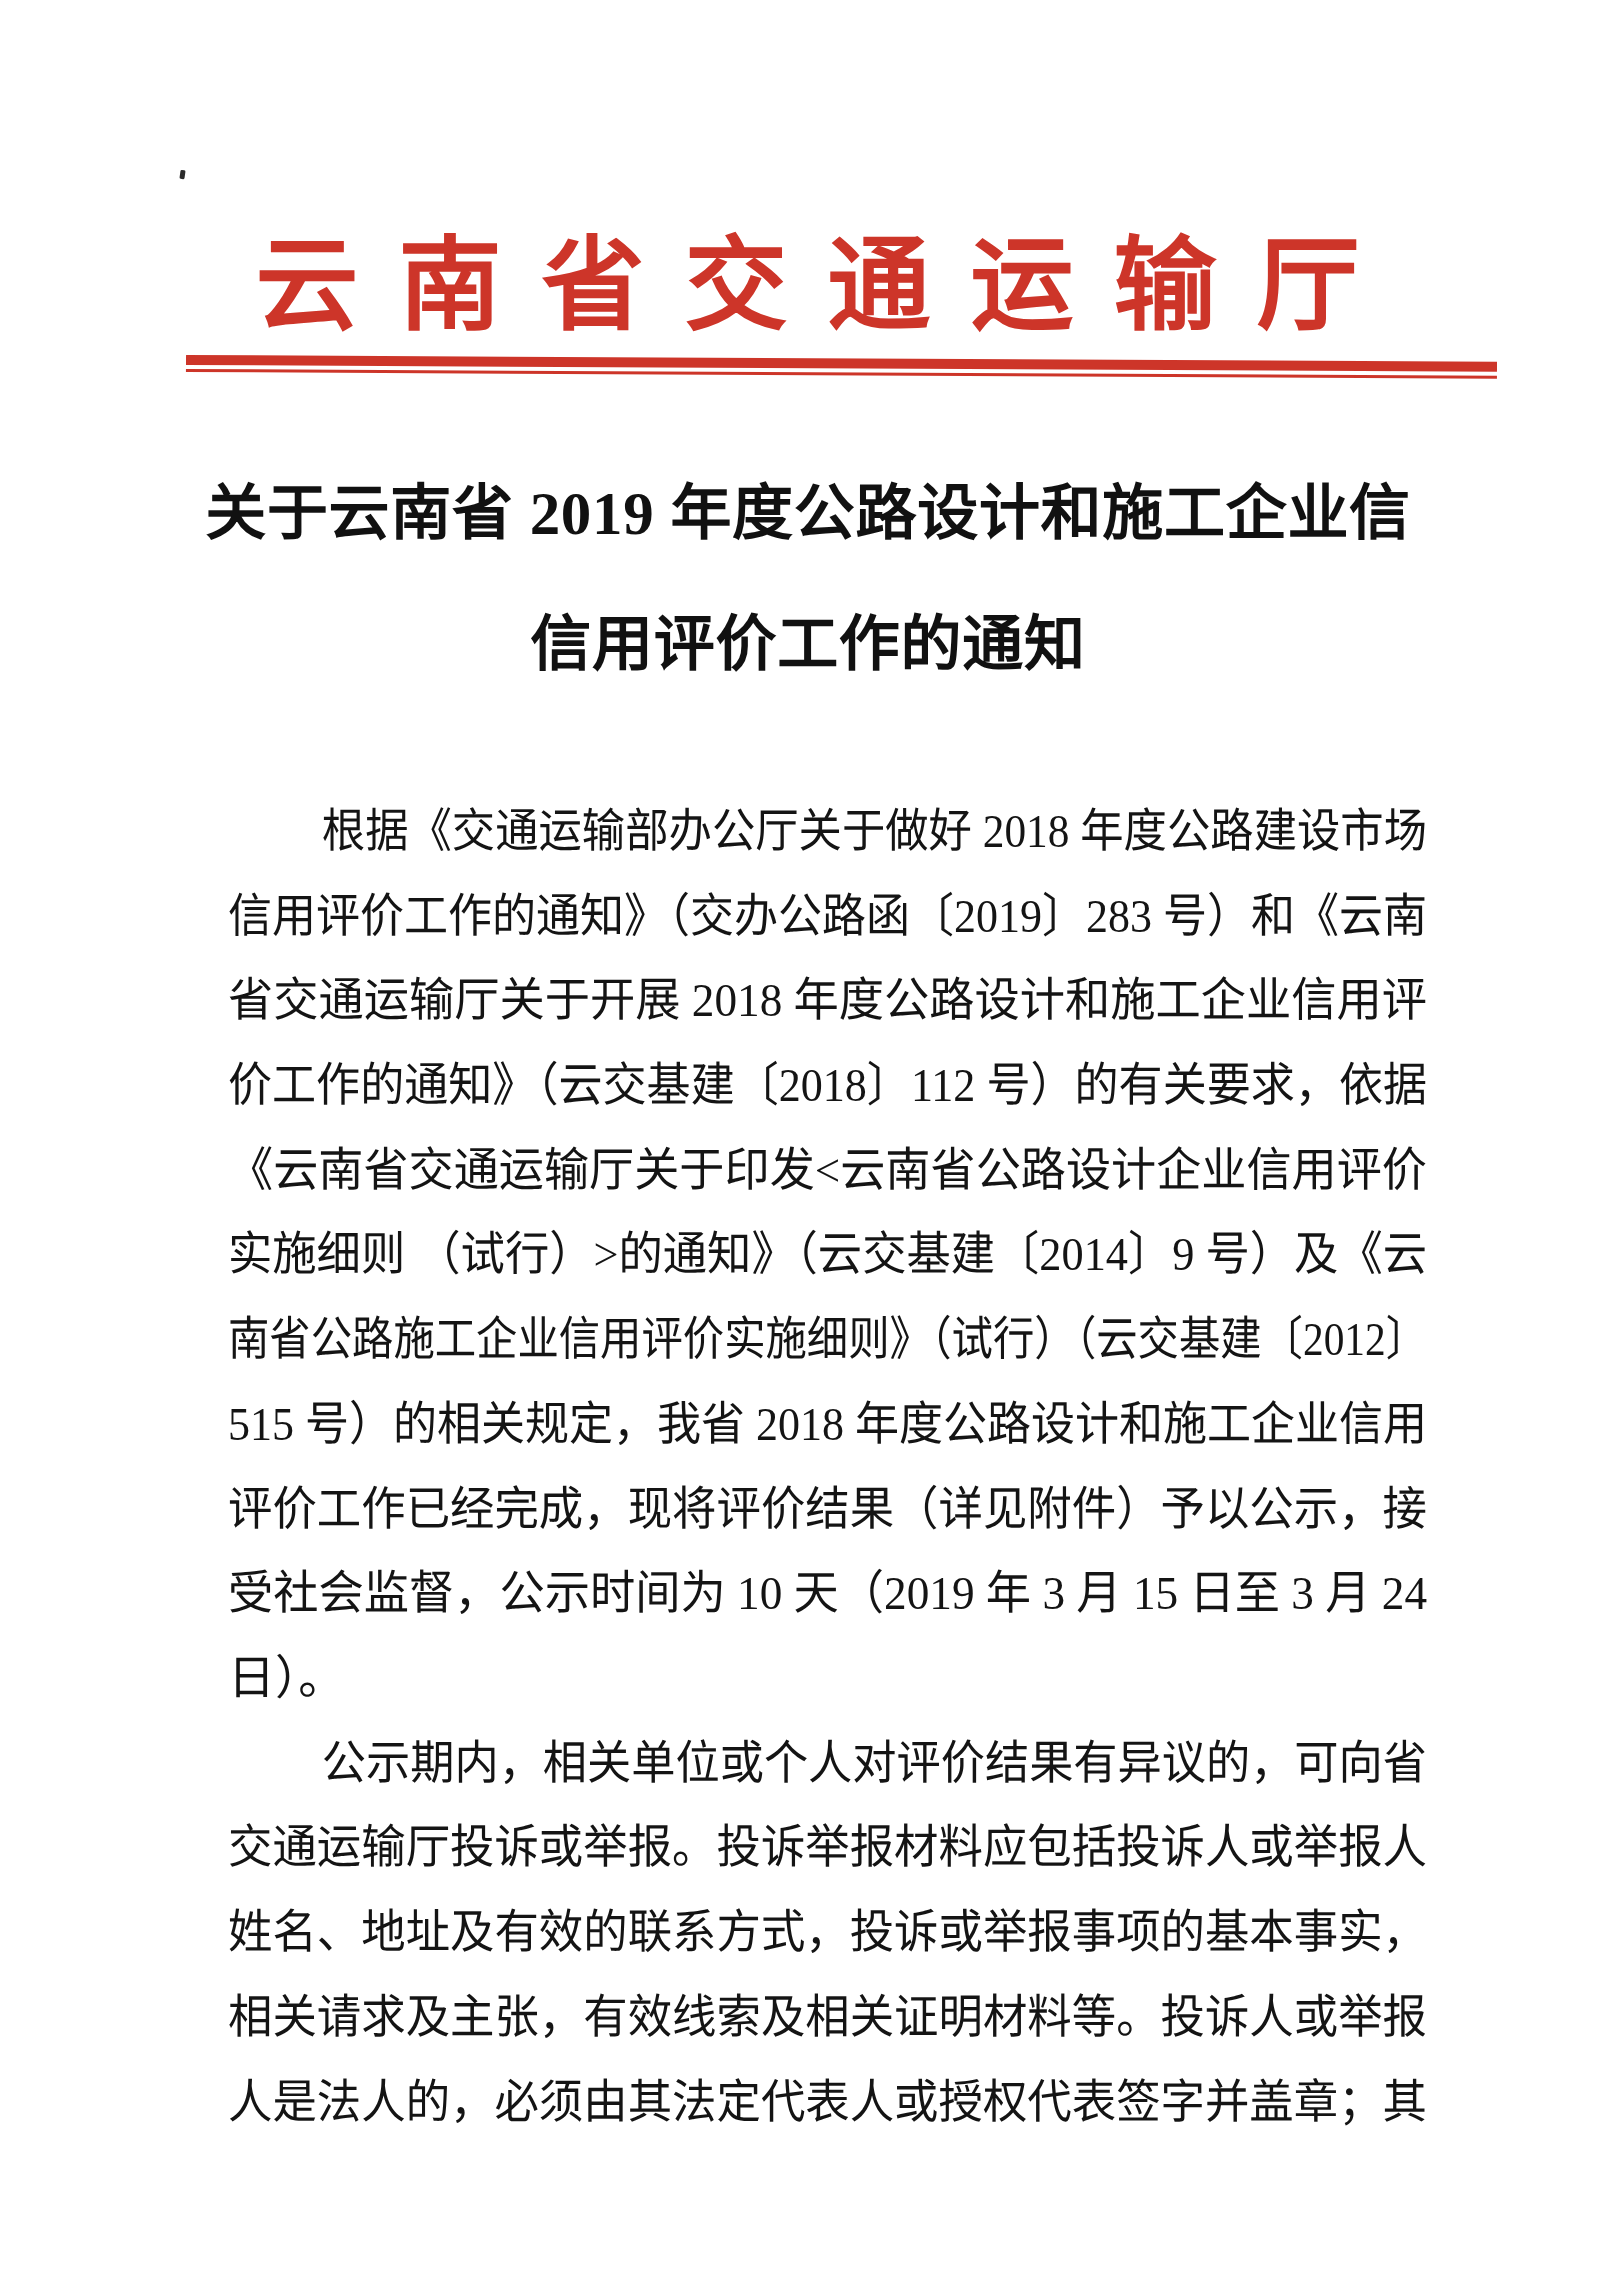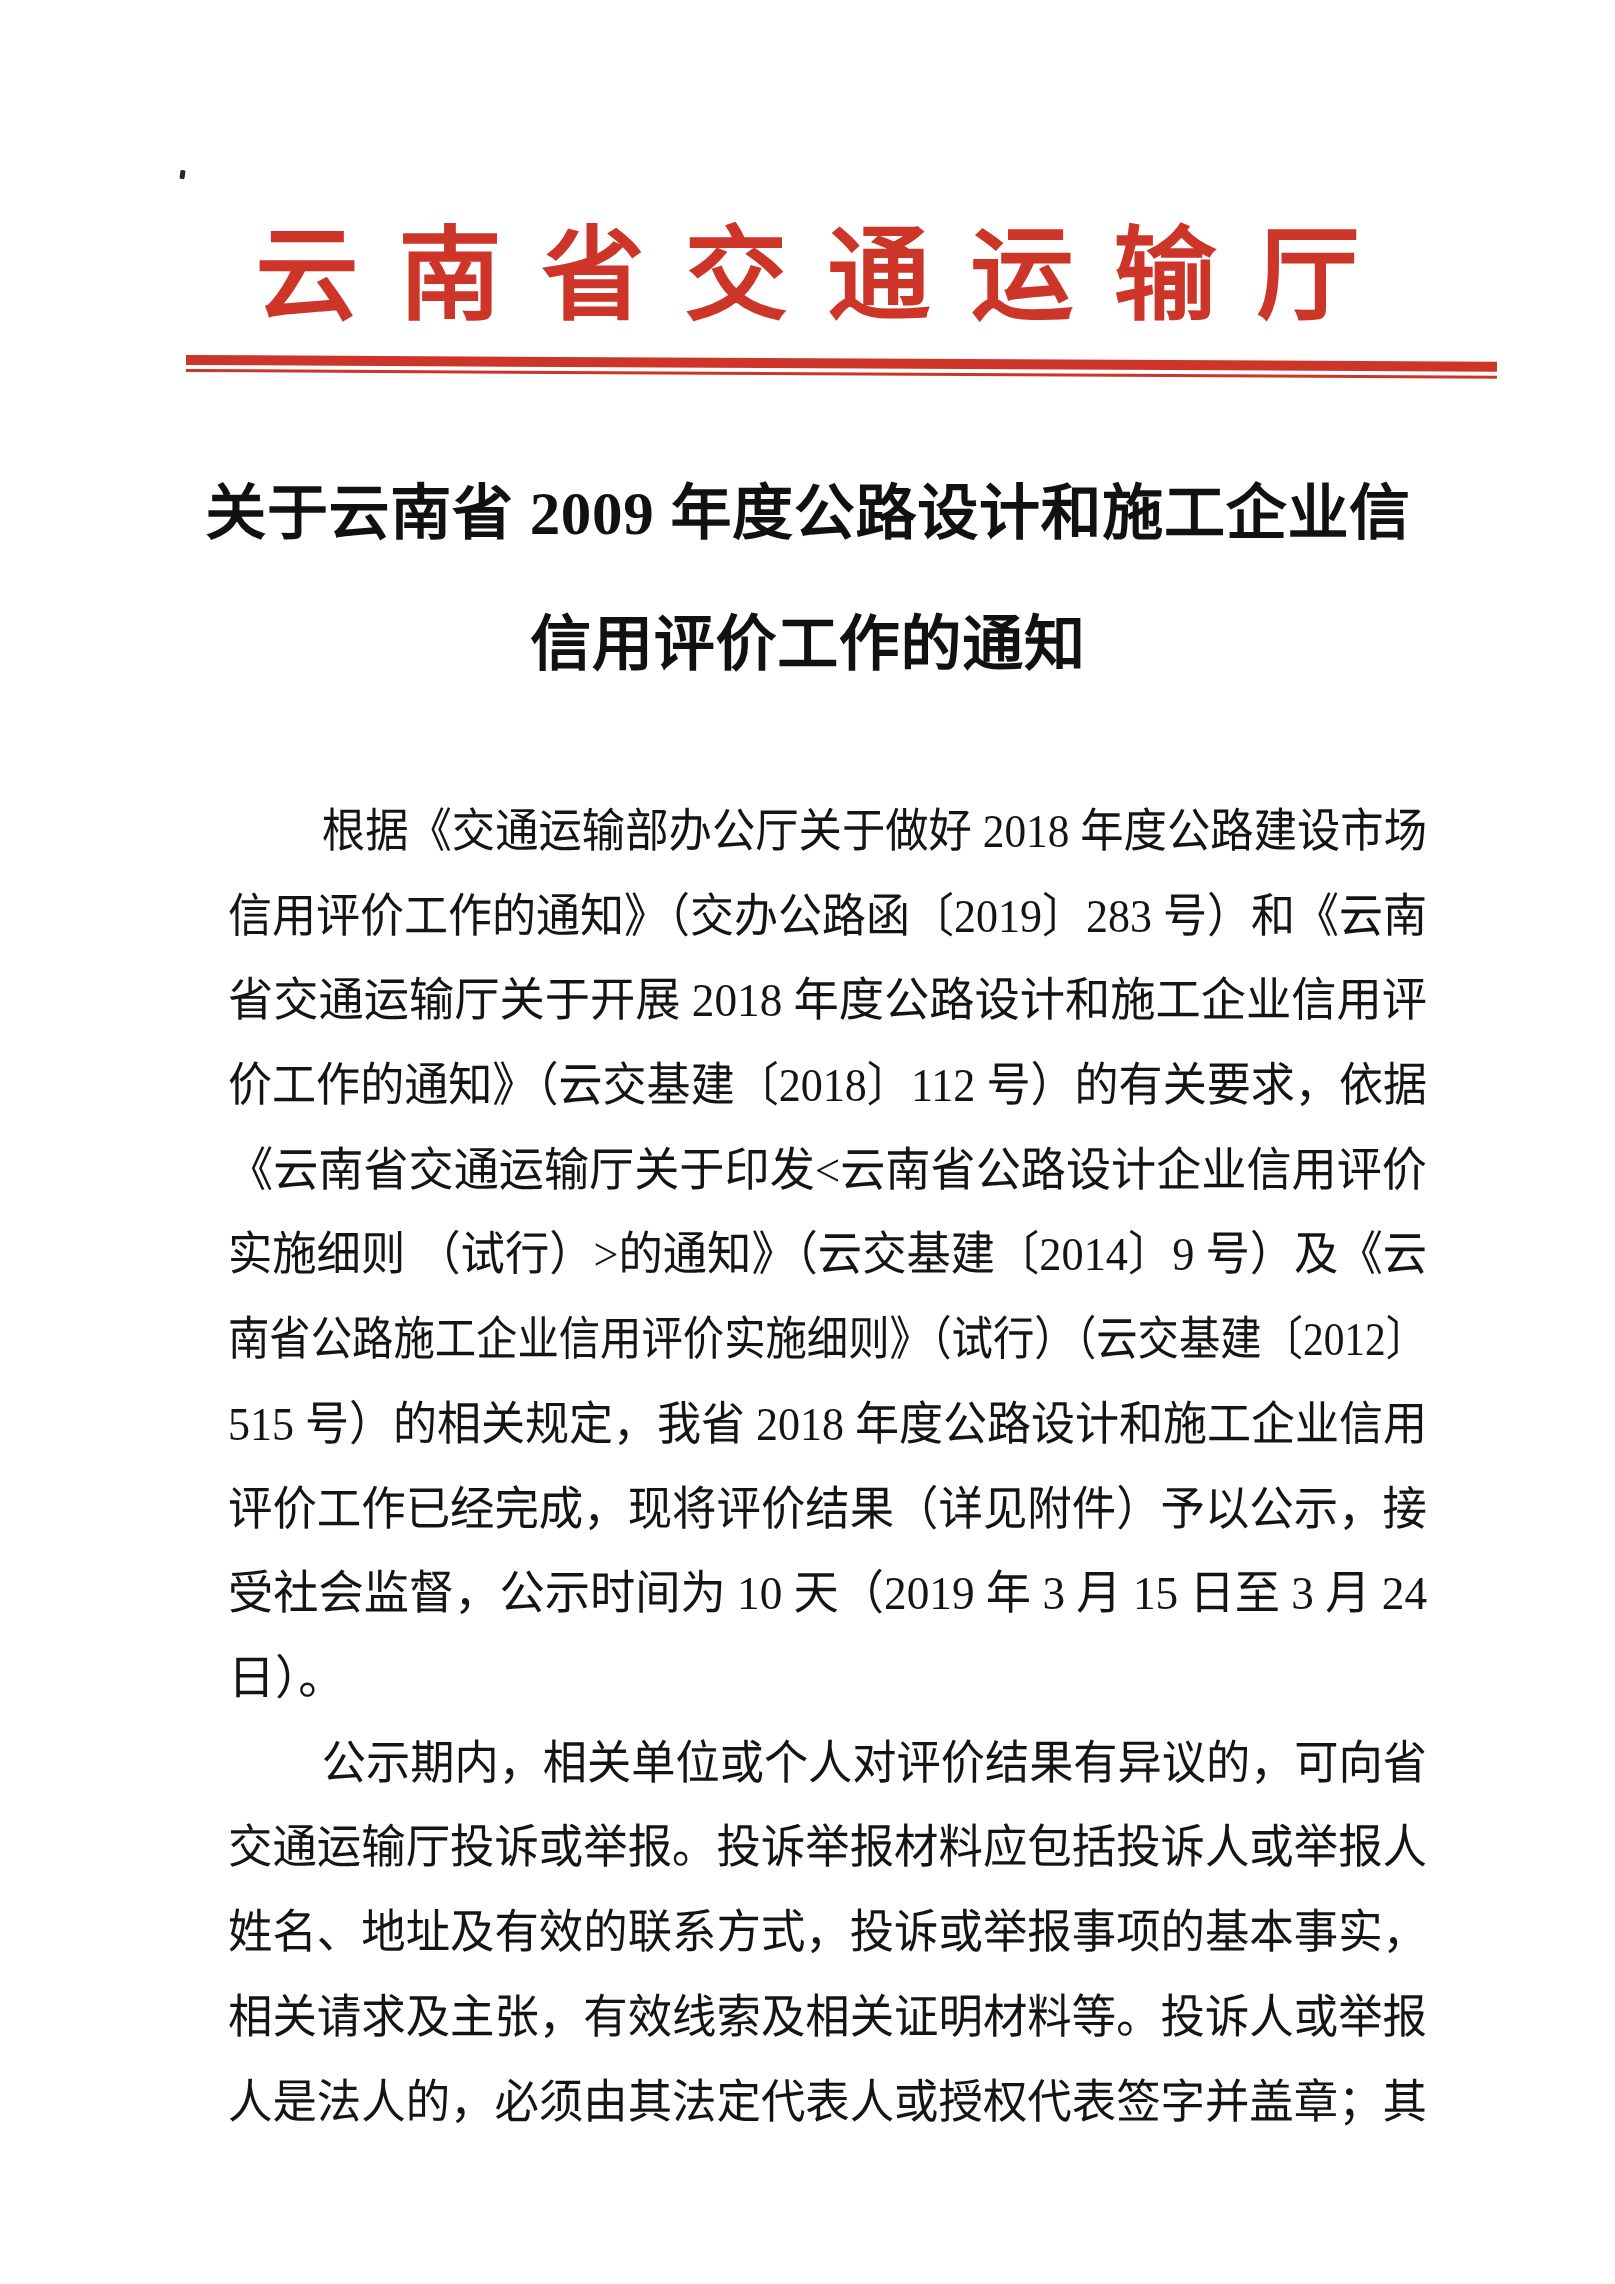--- a/index.html
+++ b/index.html
@@ -16,21 +16,21 @@
   .speck {
     position: absolute;
     left: 180px; top: 170px;
     width: 4.6px; height: 9px;
     background: #2b2b2b;
     border-radius: 1.3px;
     transform: rotate(8deg);
   }
   .letterhead {
     position: absolute;
-    top: 222px; left: 0;
+    top: 232px; left: 0;
     width: 100%;
     box-sizing: border-box;
     padding-left: 39px;
     text-align: center;
     font-size: 103px;
     line-height: 1.05;
     font-weight: 700;
     letter-spacing: 40px;
     color: var(--accent);
     white-space: nowrap;
@@ -71,21 +71,21 @@
 <body>
 
 <div class="page">
   <div class="speck"></div>
 
   <div class="letterhead">云南省交通运输厅</div>
 
   <div class="red-rule"></div>
 
   <div class="doc-title">
-    <div>关于云南省 2009 年度公路设计和施工企业信</div>
+    <div>关于云南省 2019 年度公路设计和施工企业信</div>
     <div>信用评价工作的通知</div>
   </div>
 
   <svg class="body-svg" width="1199" height="1388" viewBox="0 0 1840 2130" xmlns="http://www.w3.org/2000/svg">
       <text x="144" y="95" textLength="1696" lengthAdjust="spacingAndGlyphs">根据《交通运输部办公厅关于做好 2018 年度公路建设市场</text>
       <text x="0" y="225" textLength="1840" lengthAdjust="spacingAndGlyphs">信用评价工作的通知》（交办公路函〔2019〕283 号）和《云南</text>
       <text x="0" y="355" textLength="1840" lengthAdjust="spacingAndGlyphs">省交通运输厅关于开展 2018 年度公路设计和施工企业信用评</text>
       <text x="0" y="485" textLength="1840" lengthAdjust="spacingAndGlyphs">价工作的通知》（云交基建〔2018〕112 号）的有关要求，依据</text>
       <text x="0" y="615" textLength="1840" lengthAdjust="spacingAndGlyphs">《云南省交通运输厅关于印发&lt;云南省公路设计企业信用评价</text>
       <text x="0" y="745" textLength="1840" lengthAdjust="spacingAndGlyphs">实施细则 （试行）&gt;的通知》（云交基建〔2014〕9 号）及《云</text>

